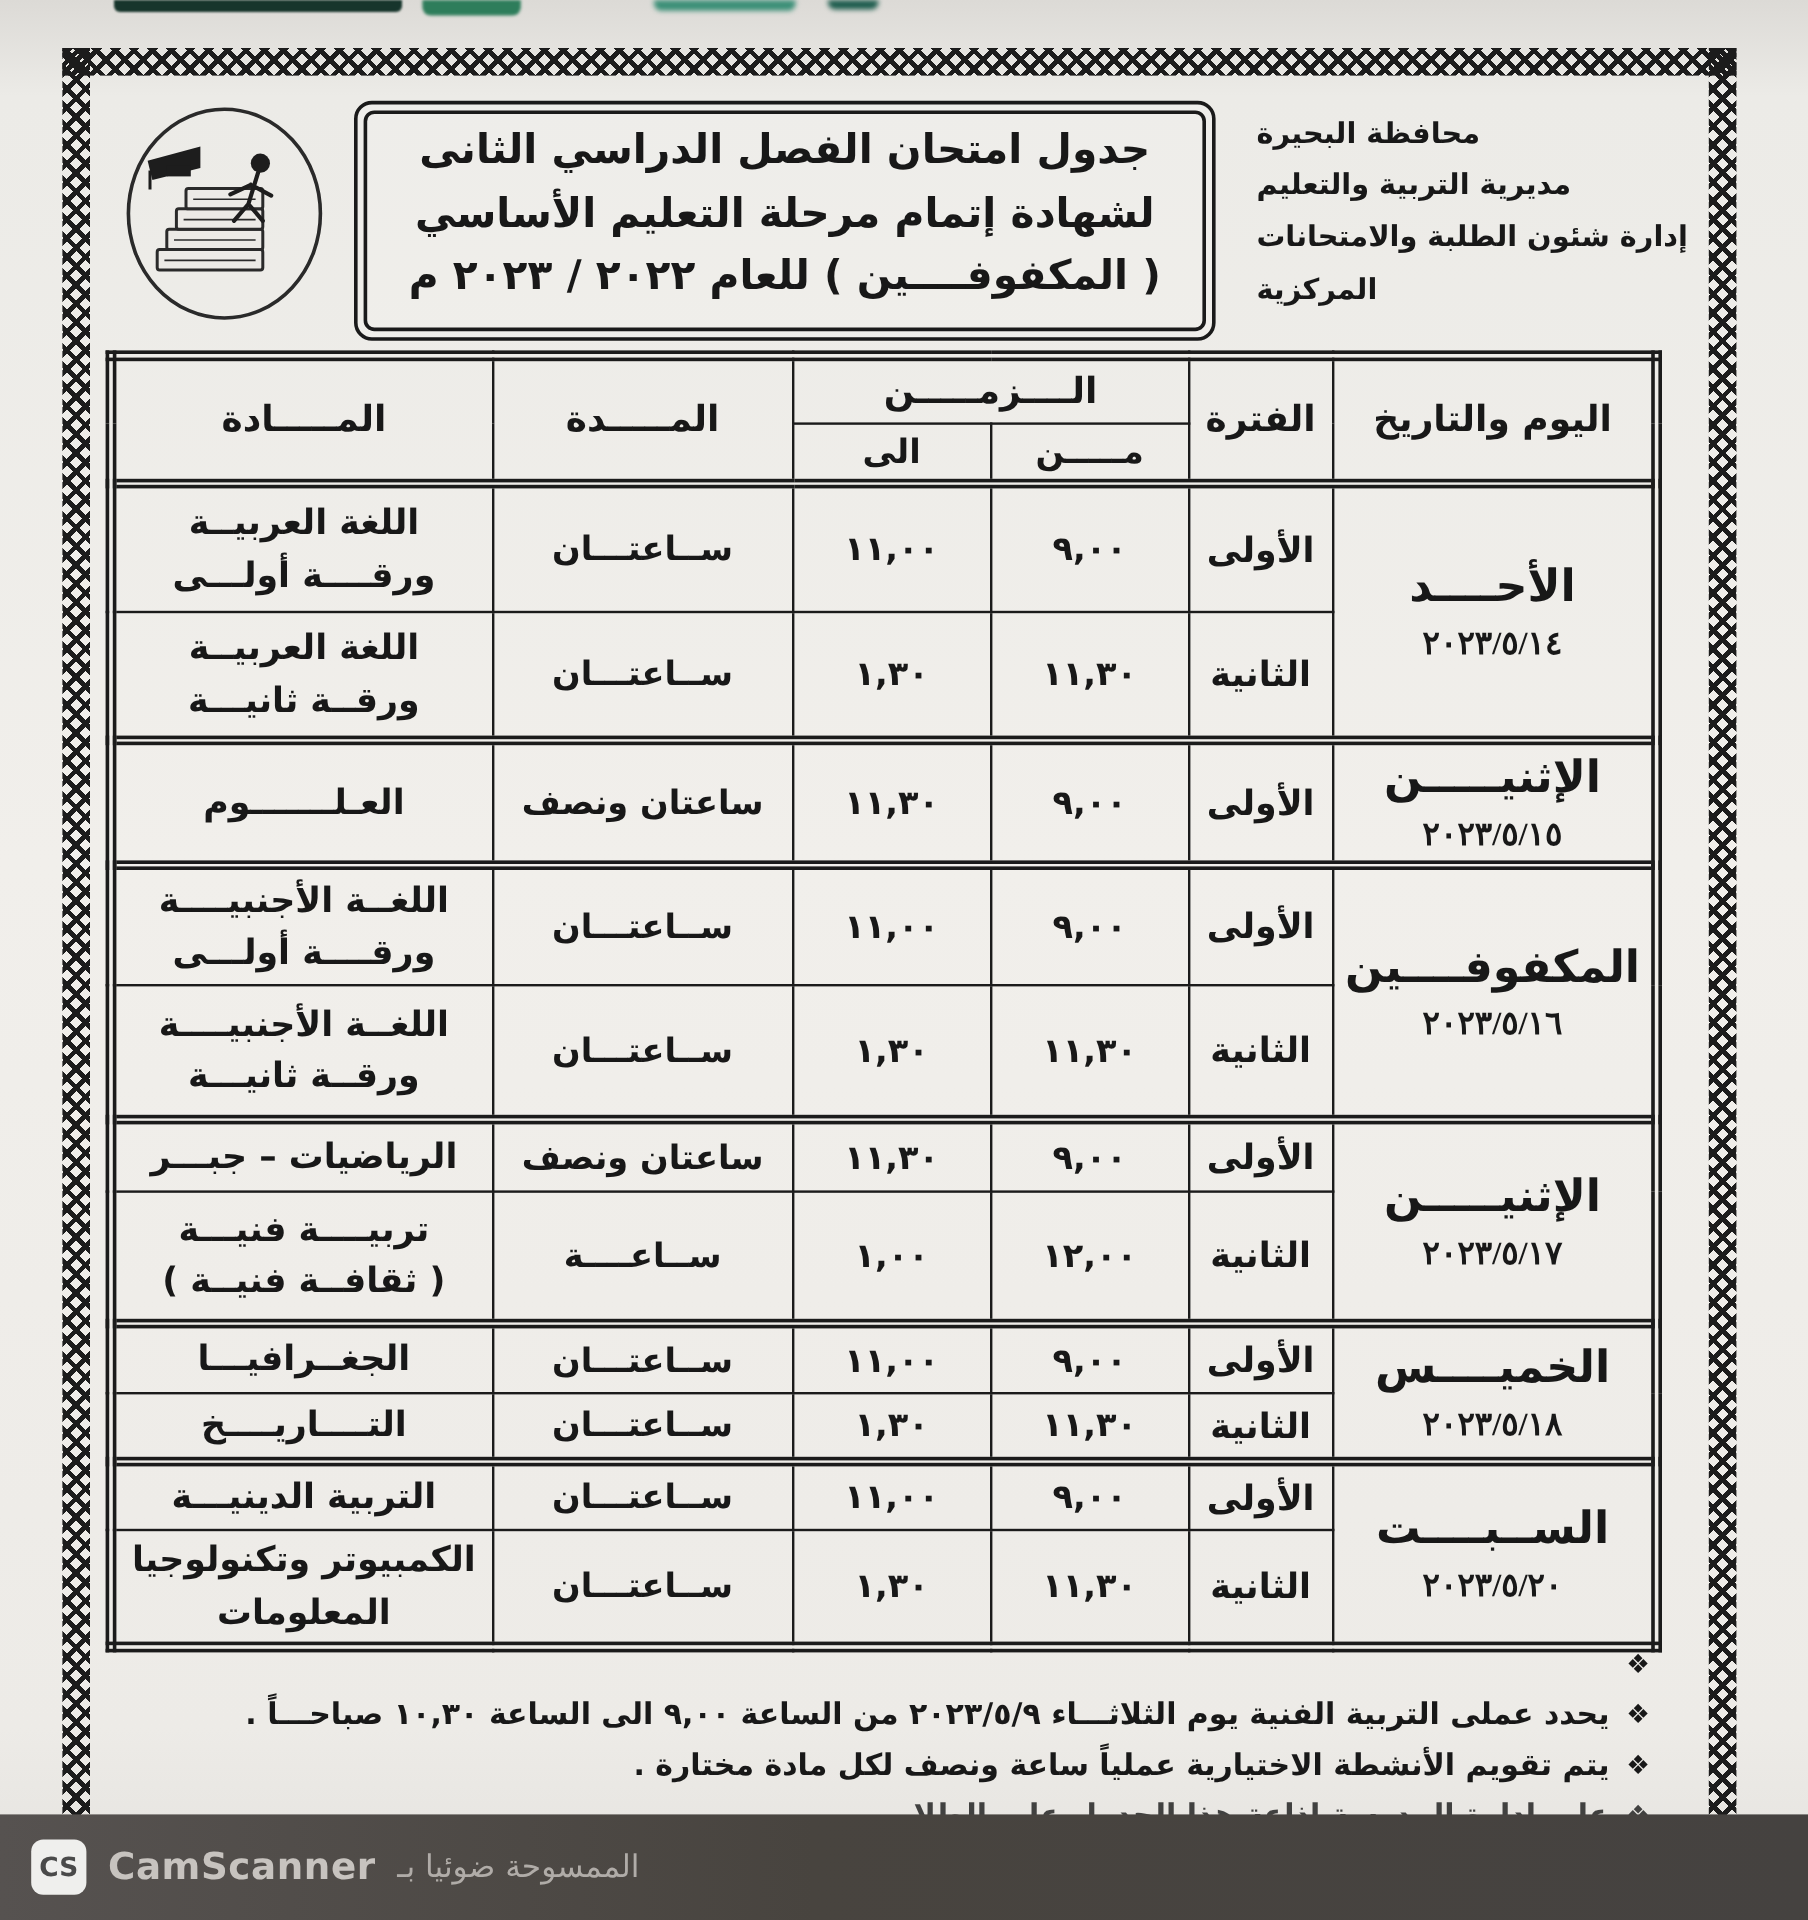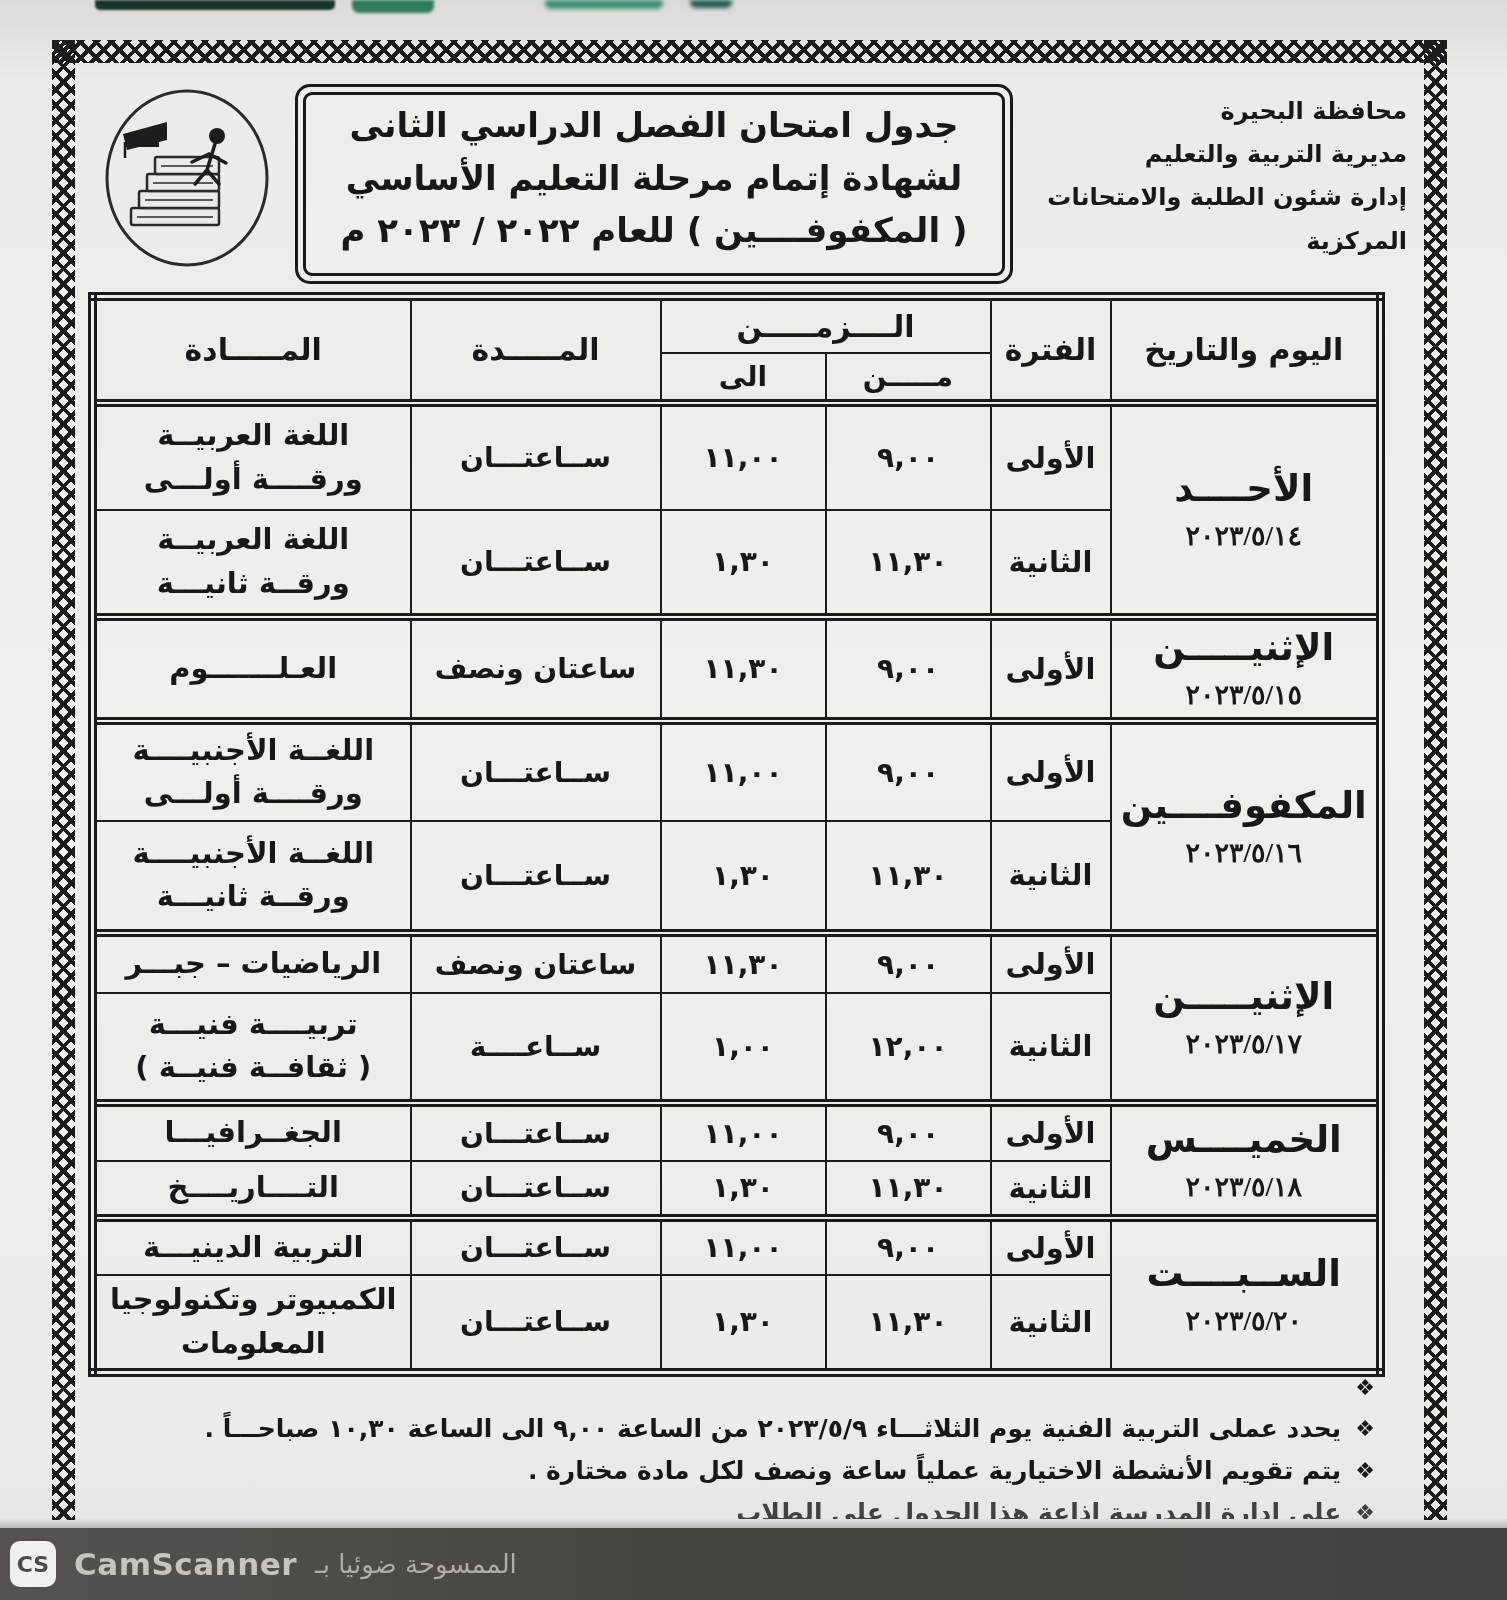--- a/index.html
+++ b/index.html
@@ -18,21 +18,21 @@
   
   .deco { position:absolute;
     background-image:
       repeating-linear-gradient(45deg,#1c1c1c 0 4px,transparent 4px 11px),
       repeating-linear-gradient(-45deg,#1c1c1c 0 4px,transparent 4px 11px); }
   .deco-top   { left:52px; right:60px; top:40px;  height:23px; }
   .deco-left  { left:52px; top:40px;  width:23px; bottom:80px; }
   .deco-right { right:60px; top:40px; width:23px; bottom:80px; }
 
   
-  .org { position:absolute; right:100px; top:90px; width:360px; text-align:right;
+  .org { position:absolute; right:100px; top:90px; width:360px; text-align:left;
          direction:rtl; font-weight:bold; font-size:24px; line-height:1.8; }
   .title-box { position:absolute; left:295px; top:84px; width:718px;
          border:3px solid #1a1a1a; border-radius:15px; padding:5px; background:rgba(255,255,255,.12); }
   .title-box-inner { border:3px solid #1a1a1a; border-radius:9px; padding:4px 18px 16px;
          text-align:center; direction:rtl; font-weight:bold; }
   .title-line { font-size:34px; line-height:1.55; }
   .logo { position:absolute; left:95px; top:86px; width:175px; height:182px; }
 
   
   .exam-table { position:absolute; left:88px; top:292px; width:1288px;
@@ -55,23 +55,23 @@
   .notes { position:absolute; right:132px; left:110px; top:1376px; direction:rtl; }
   .note { display:flex; gap:14px; align-items:baseline; margin-bottom:13px;
           font-weight:bold; font-size:25px; }
   .note .bullet { font-size:22px; transform:translateY(-1px); }
   .note.clipped { height:21px; overflow:hidden; opacity:.8; margin-bottom:0; }
 
   .bottom-shade { position:absolute; left:0; right:0; bottom:72px; height:10px;
           background:linear-gradient(180deg,transparent,rgba(0,0,0,.20)); }
 
   
-  .cs-bar { position:absolute; left:0; right:0; bottom:0; height:72px;
+  .cs-bar { position:absolute; left:0; right:0; bottom:0; height:88px;
           background:linear-gradient(90deg,#565250,#48443f 45%,#454240);
-          display:flex; align-items:center; gap:18px; padding:0 10px; direction:ltr; }
+          display:flex; align-items:center; gap:18px; padding:0 26px; direction:ltr; }
   .cs-logo { width:46px; height:46px; border-radius:10px; background:#efefed; color:#4a4a4a;
           font-weight:bold; font-size:22px; display:flex; align-items:center; justify-content:center; }
   .cs-brand { color:#c7c3bf; font-size:31px; font-weight:bold; letter-spacing:.5px; }
   .cs-ar { color:#b0aca8; font-size:26px; direction:rtl; }
 </style>
 </head>
 <body>
 
 <div class="page">
 

